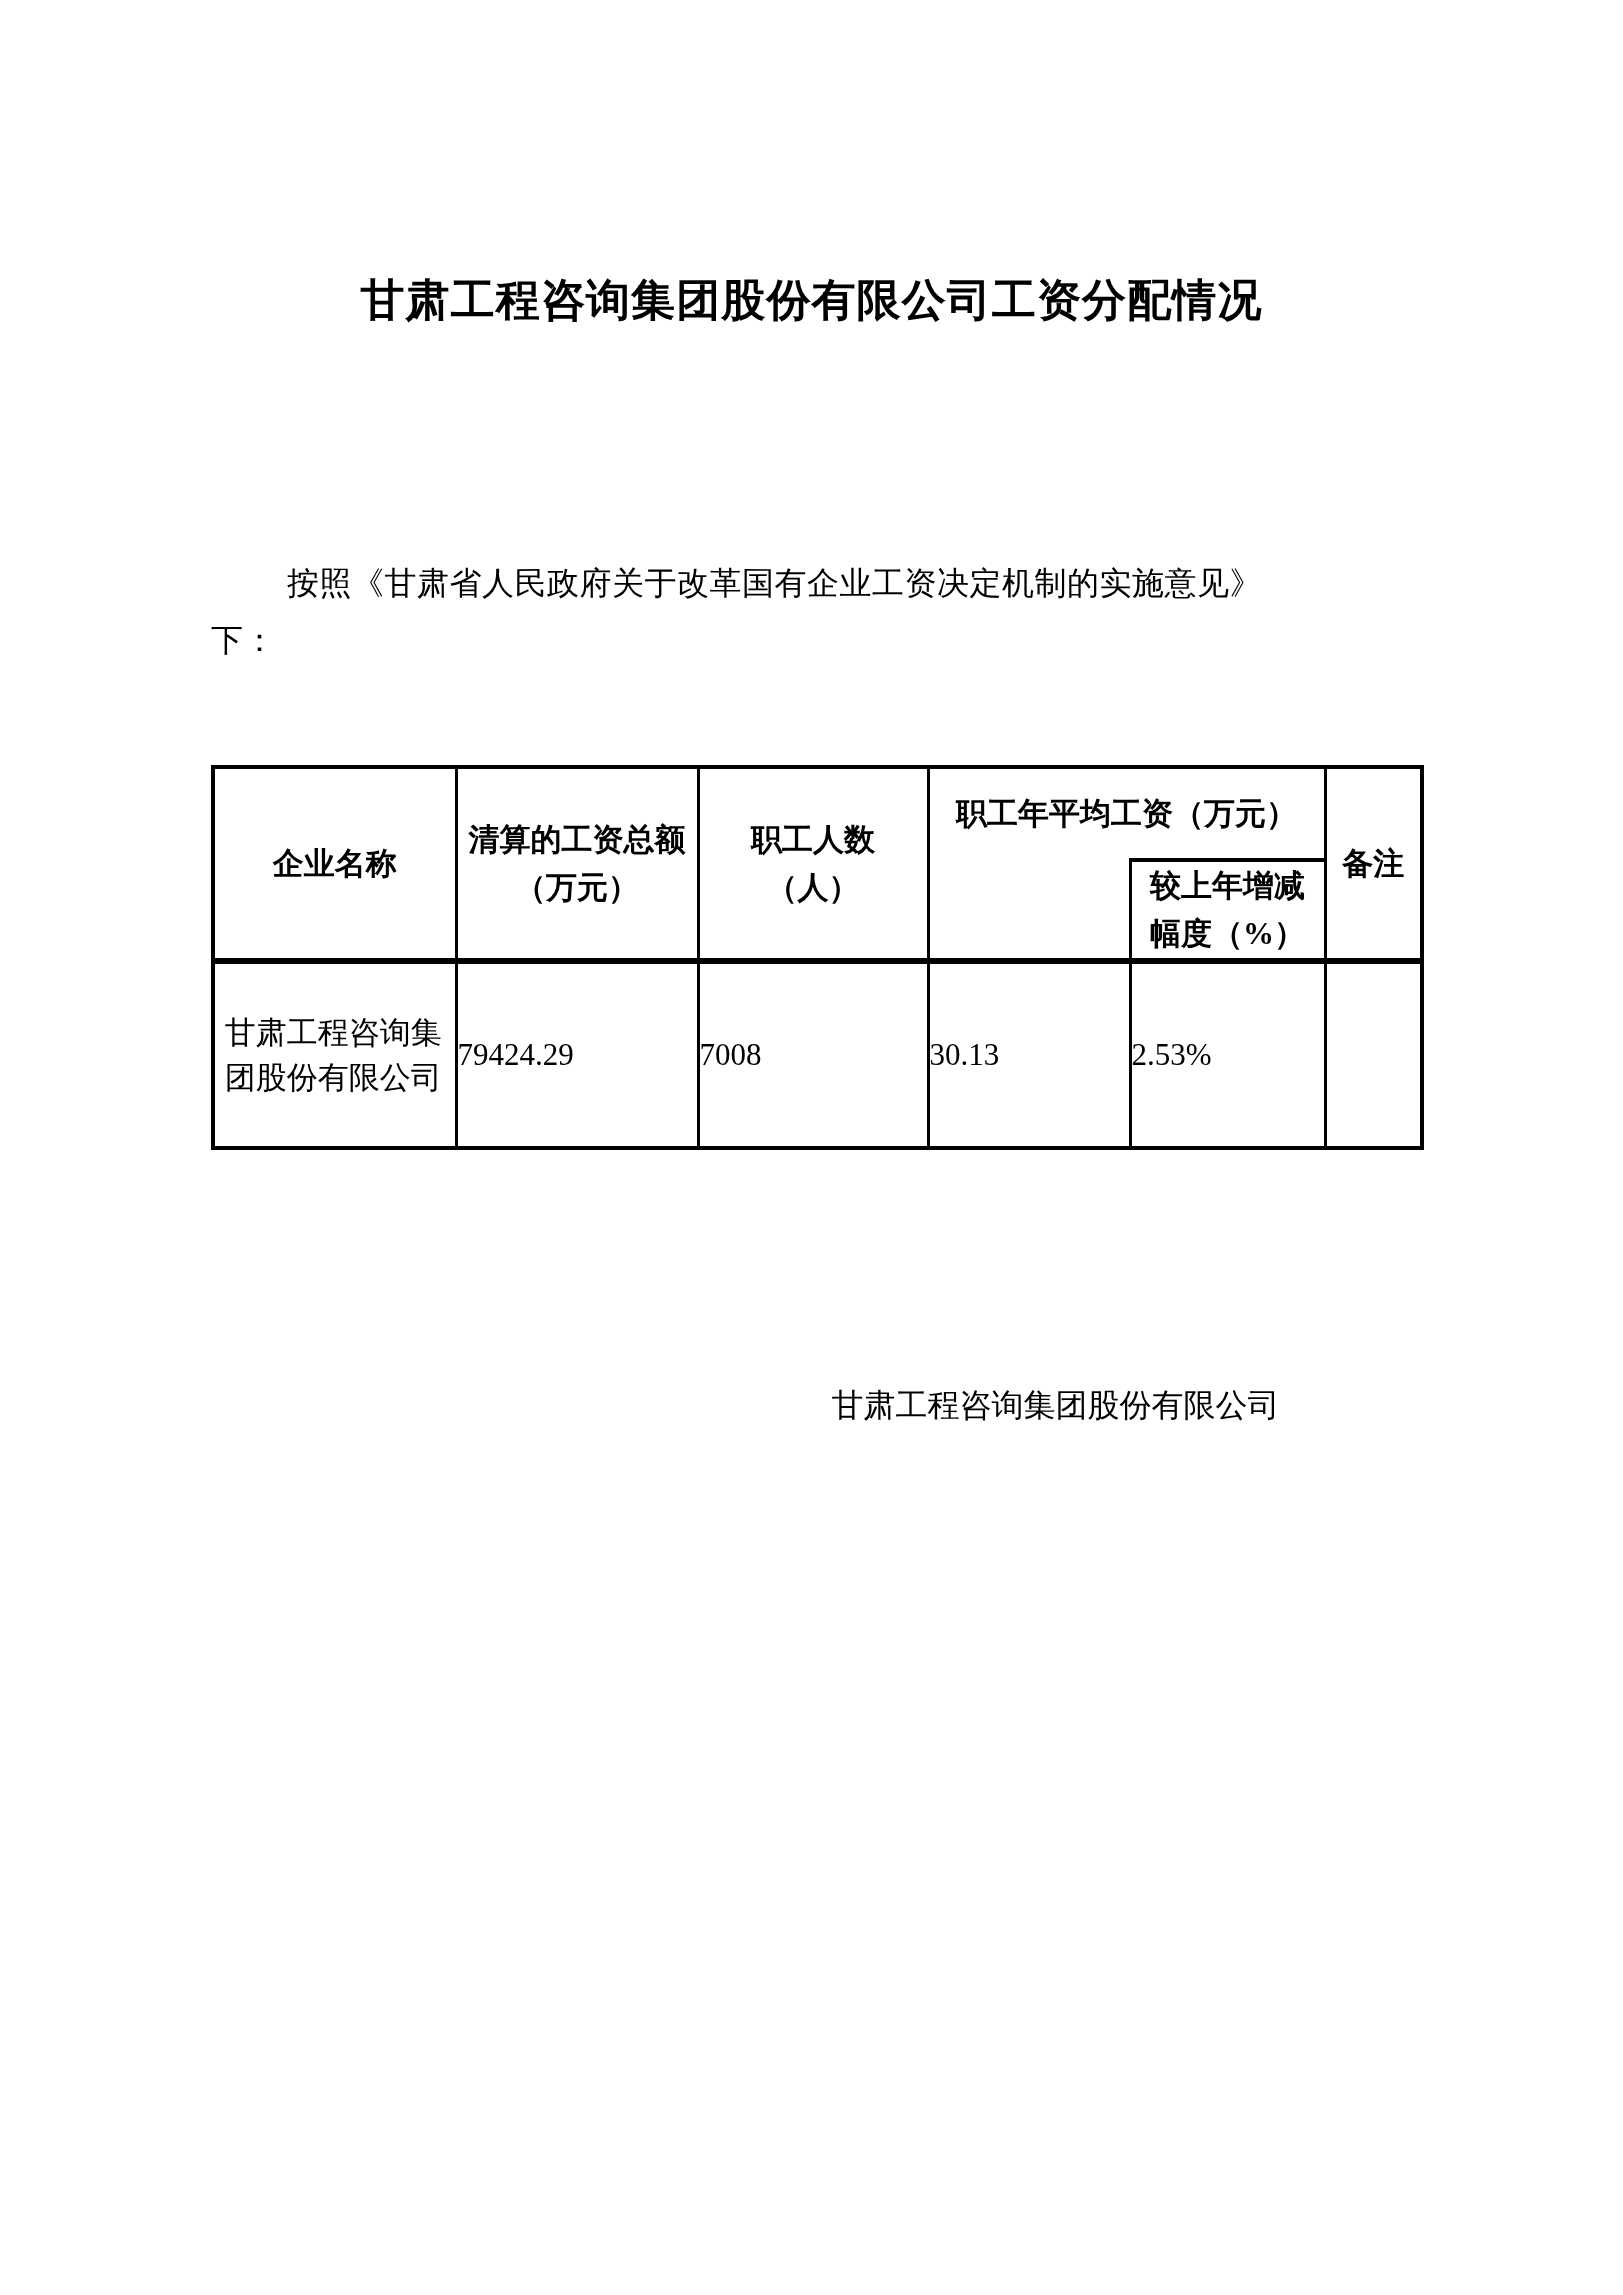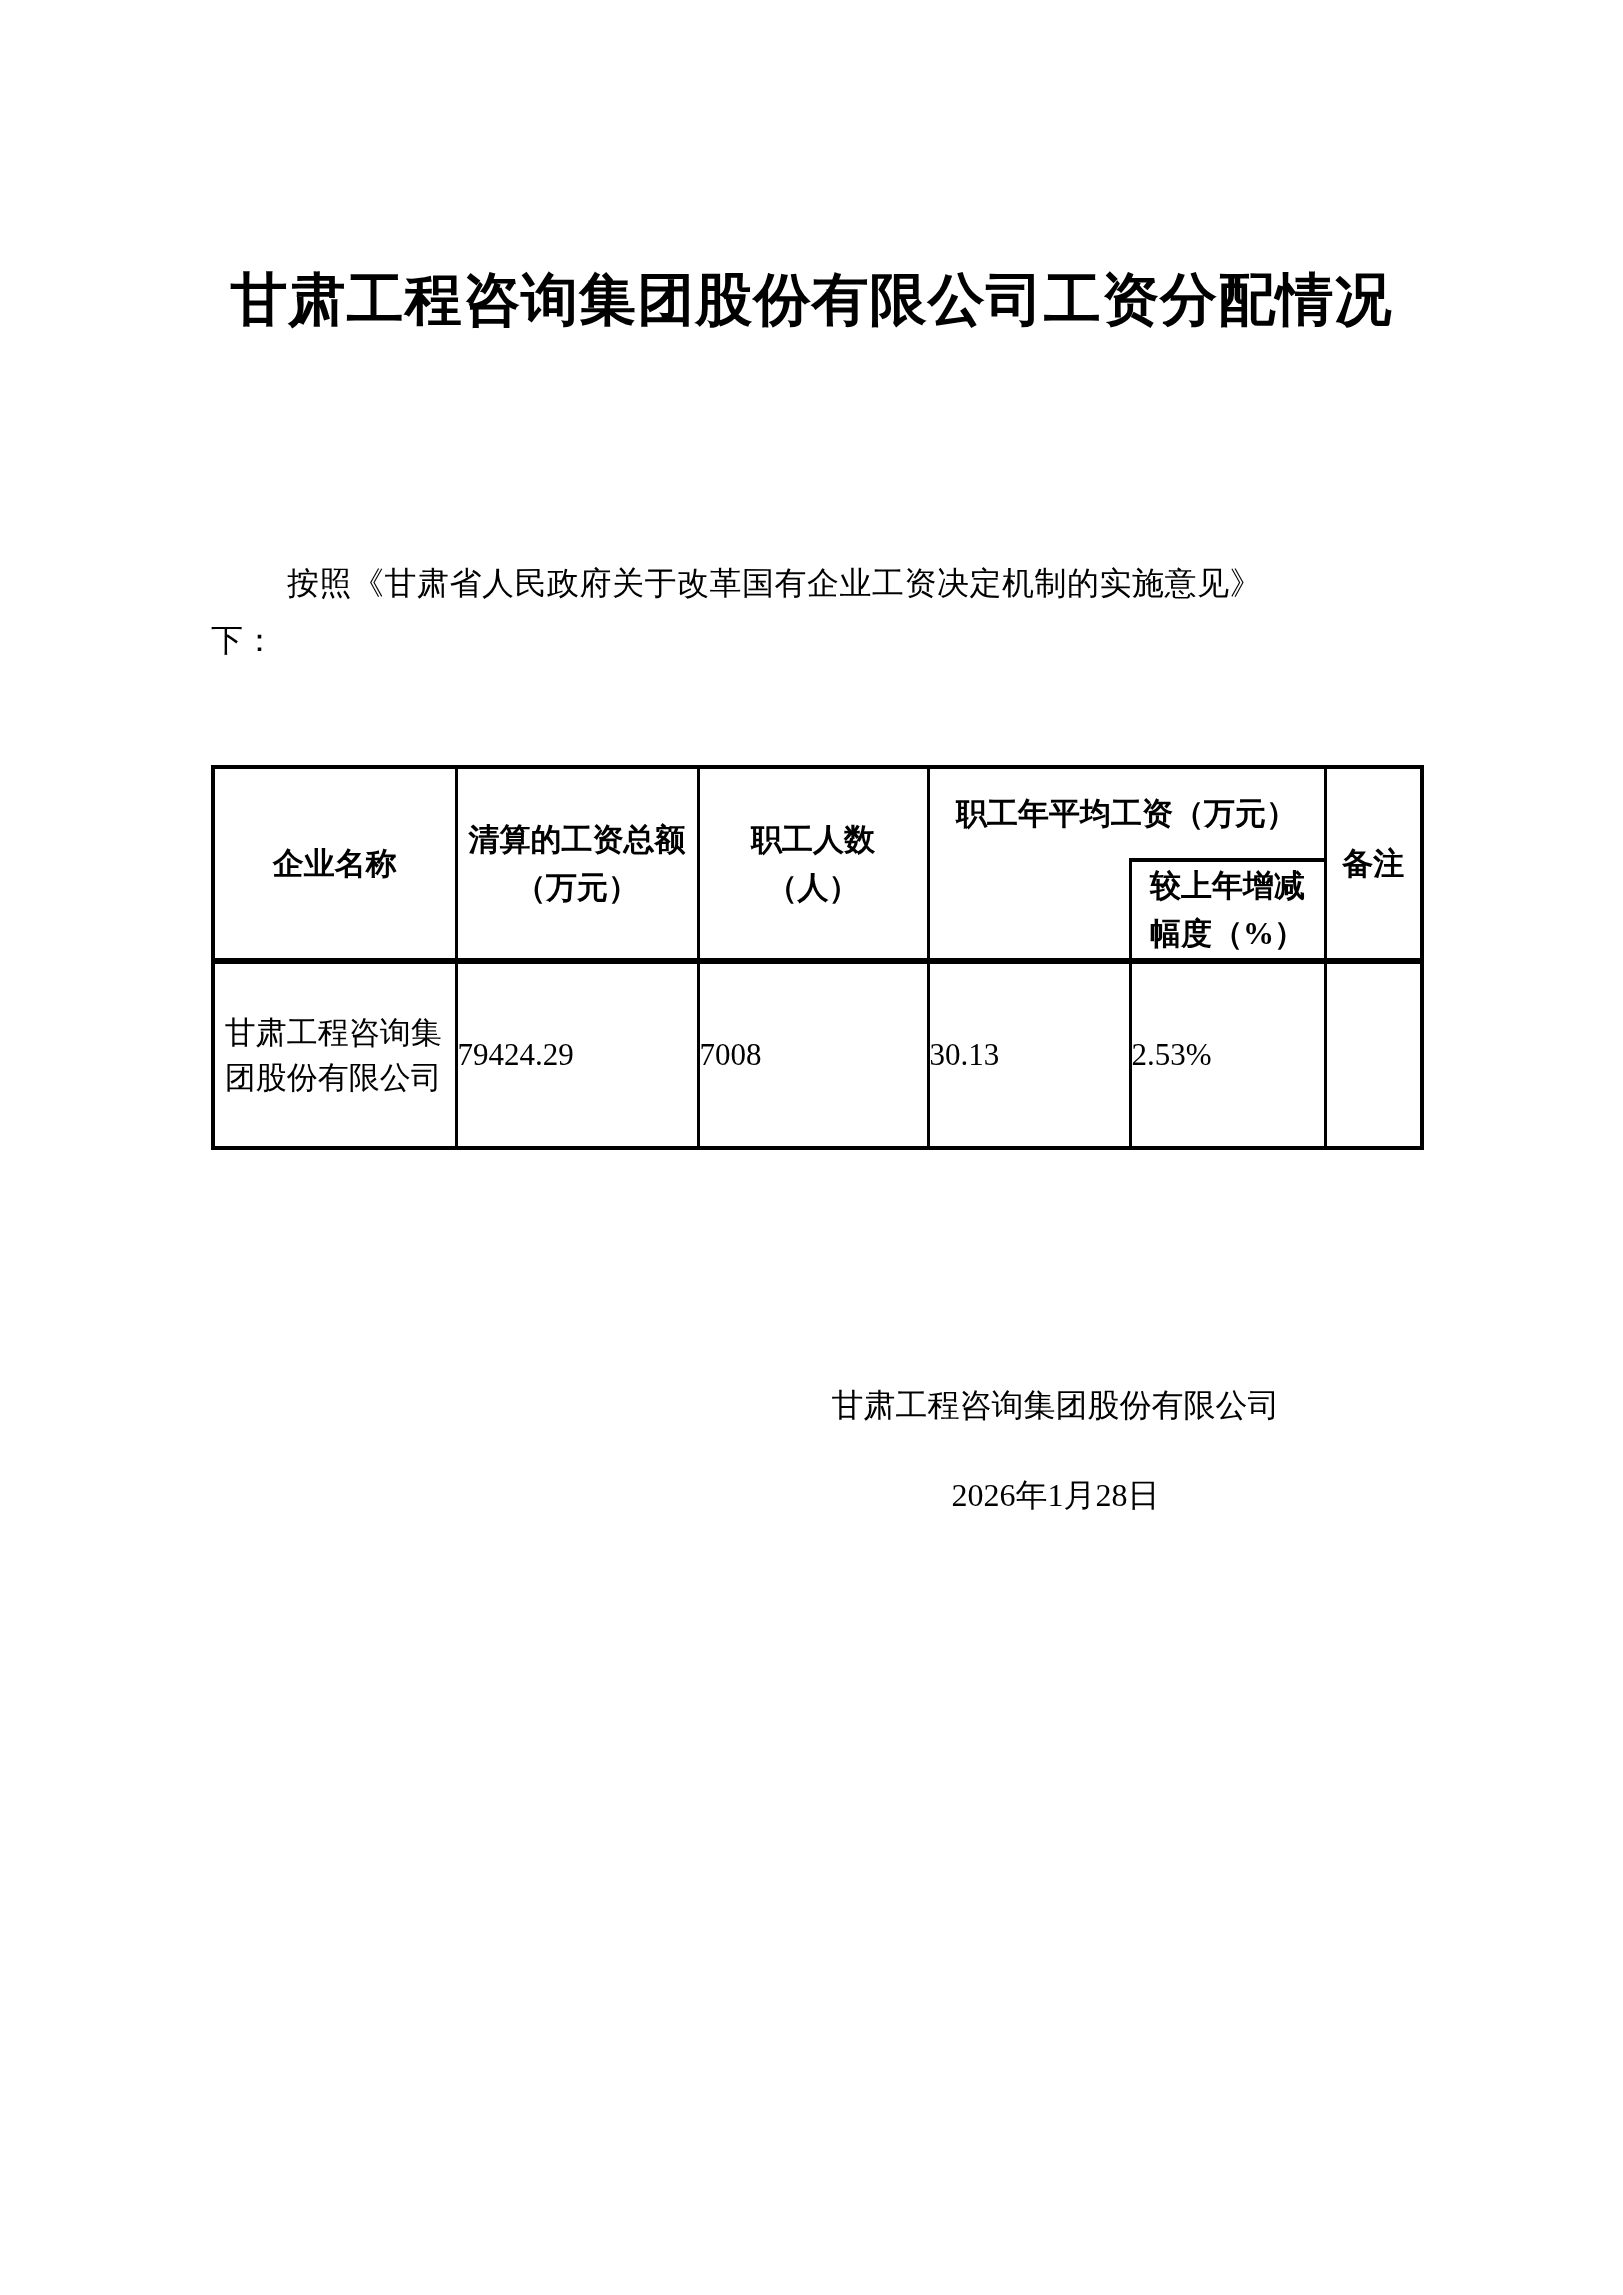--- a/index.html
+++ b/index.html
@@ -5,21 +5,21 @@
   * { margin:0; padding:0; box-sizing:border-box; }
   html,body { background:#888; }
   .page {
     width:1623px; height:2295px; background:#ffffff; color:#000;
     font-family:"Liberation Serif", serif; position:relative; overflow:hidden;
     margin:0 auto;
   }
   .doc-title {
     padding-top:269px; text-align:center;
     font-family:"Liberation Sans", sans-serif;
-    font-size:57px; font-weight:bold; line-height:61px; letter-spacing:1.1px;
+    font-size:44px; font-weight:bold; line-height:61px; letter-spacing:1.1px;
   }
   .intro {
     margin:225px 195px 0 211px;
     font-size:32px; line-height:57px; letter-spacing:0.5px;
     text-align:justify;
   }
   .intro .line { min-height:57px; }
   .intro .line.indent { text-indent:76px; }
   table.wage-table {
     margin-left:211px; margin-top:96px;
@@ -98,17 +98,16 @@
         <td class="cell-num">7008</td>
         <td class="cell-num">30.13</td>
         <td class="cell-num">2.53%</td>
         <td class="cell-remarks"></td>
       </tr>
     </tbody>
   </table>
 
   <div class="signature">
     <div class="sig-company">甘肃工程咨询集团股份有限公司</div>
-    <div class="sig-date">2026年1月28日</div>
   </div>
 
 </div>
 
 
 </body></html>

